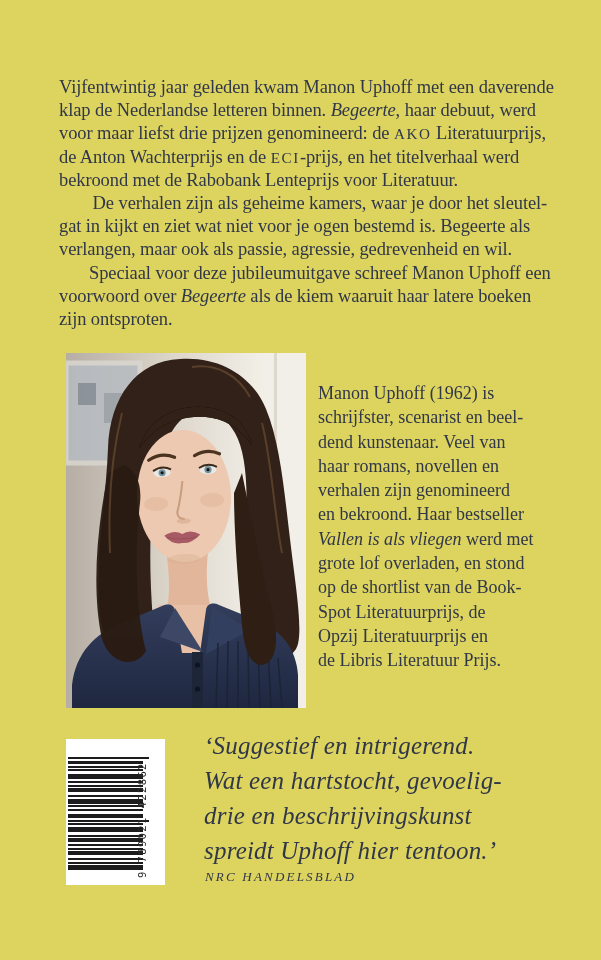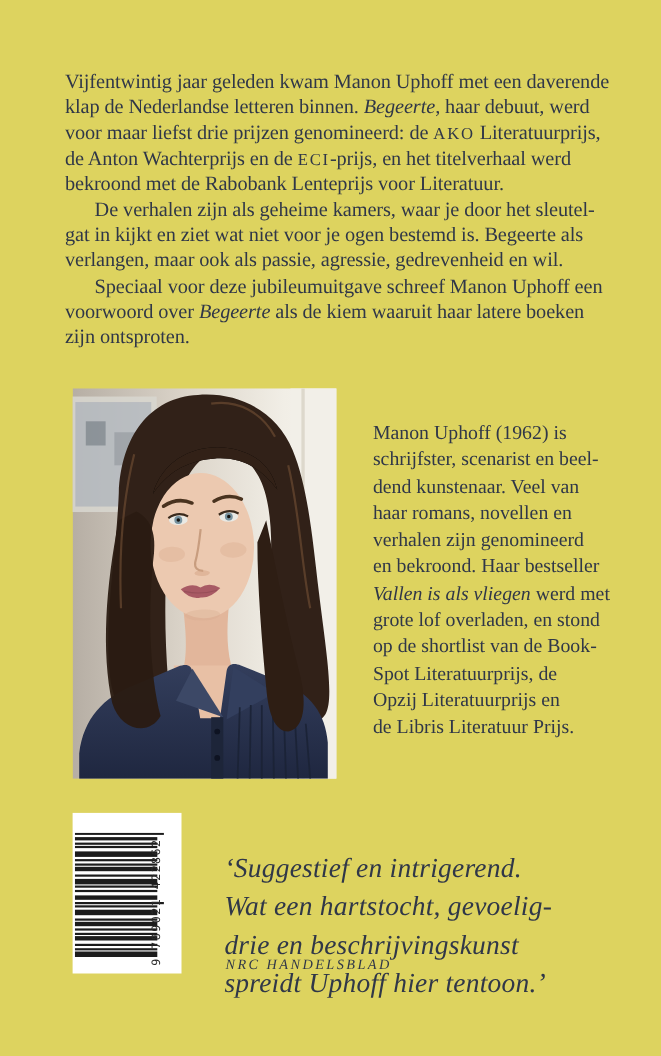--- a/index.html
+++ b/index.html
@@ -5,29 +5,29 @@
   html,body{margin:0;padding:0;}
   .cover{
     position:relative;
     width:601px;height:960px;
     background:var(--bg,#ddd35f);
     color:var(--text,#303748);
     font-family:"Liberation Serif","DejaVu Serif",serif;
     overflow:hidden;
   }
   .tline{white-space:nowrap;}
-  .tline.indent{padding-left:27px;}
+  .tline.indent{padding-left:27px;text-align:center;}
   .it{font-style:italic;}
   .caps{font-size:0.82em;letter-spacing:1.6px;font-family:Liberation Serif, serif;}
   .blurb{
-    position:absolute;left:59px;top:64px;
+    position:absolute;left:59px;top:76px;
     font-size:18.5px;line-height:23.2px;letter-spacing:-0.1px;
   }
   .bio{
-    position:absolute;left:339px;top:381px;
+    position:absolute;left:318px;top:381px;
     font-size:18px;line-height:24.3px;
   }
   .photo{
     position:absolute;left:66px;top:353px;width:240px;height:355px;
   }
   .barcode{
     position:absolute;left:66px;top:739px;width:99px;height:146px;
     background:var(--barcode-bg,#ffffff);
   }
   .bars{
@@ -36,21 +36,21 @@
   .bars .bar{background:var(--bar,#1c1c1c);width:75px;}
   .bars .bar.long{width:88px;}
   .isbn{
     position:absolute;left:82px;bottom:7px;
     transform-origin:0 100%;transform:rotate(-90deg);
     font-family:"DejaVu Sans Mono",monospace;
     font-size:10.5px;letter-spacing:1.4px;color:#2a2a2a;white-space:nowrap;
   }
   .quote{
     position:absolute;left:204px;top:728px;
-    font-size:25px;line-height:35px;font-style:italic;letter-spacing:0.2px;margin-top:44px;
+    font-size:25px;line-height:35px;font-style:italic;letter-spacing:0.2px;
   }
   .quote-source{
     position:absolute;left:205px;top:869px;
     font-size:13px;letter-spacing:2.2px;white-space:nowrap;font-style:italic;
   }
 </style>
 </head>
 <body>
 
 <div class="cover">

